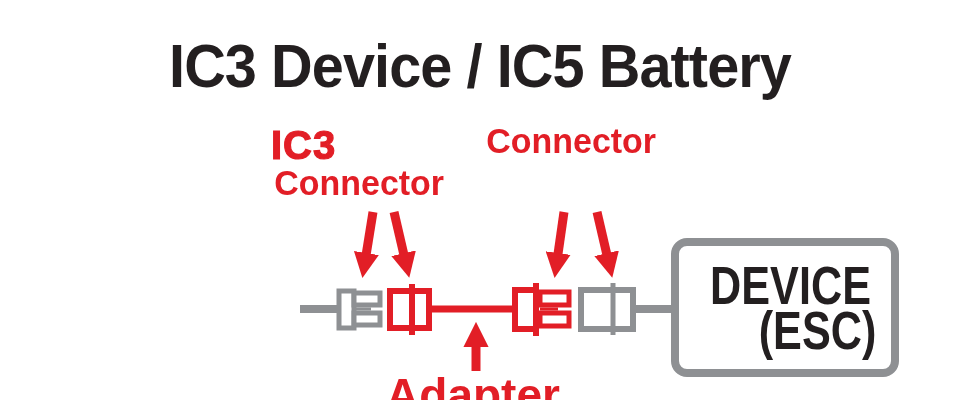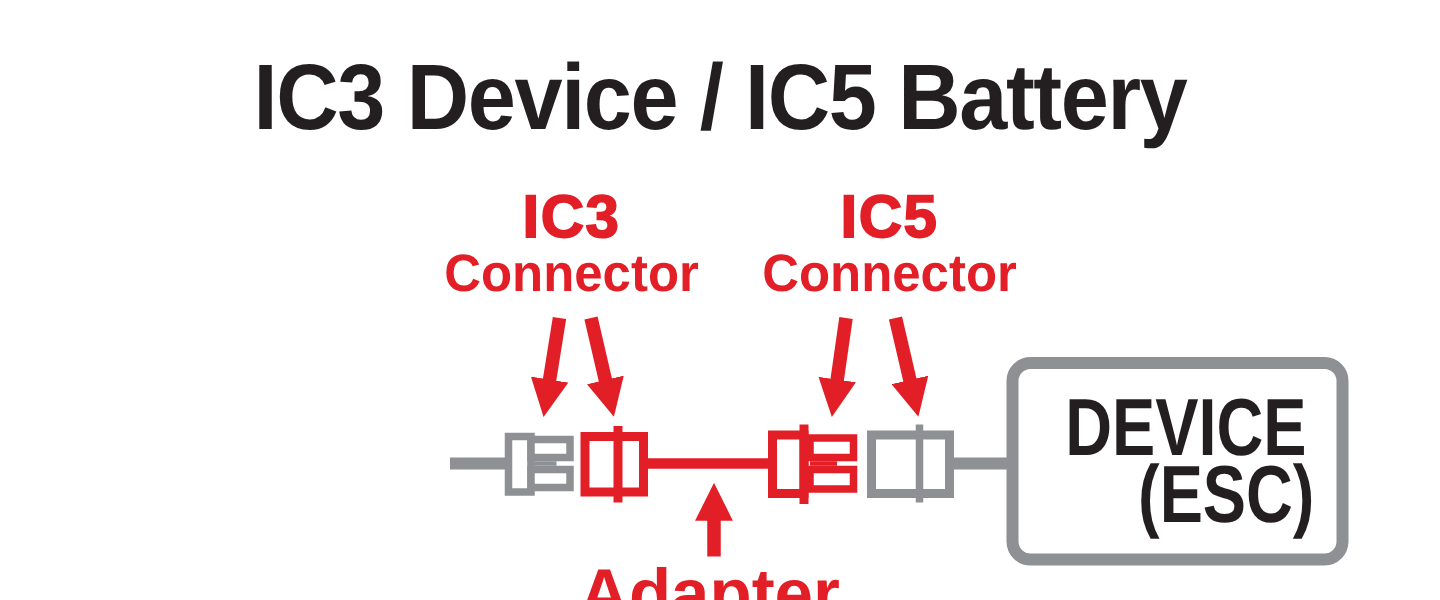--- a/index.html
+++ b/index.html
@@ -27,21 +27,20 @@
     color:var(--color-dark,#231F20);
     transform:scaleX(0.93);
     transform-origin:50% 50%;
     letter-spacing:-1px;
     white-space:nowrap;
   }
   .conn-label{
     position:absolute;
     top:96px;
     width:220px;
-    text-align:center;
     color:var(--color-red,#E21E26);
     white-space:nowrap;
   }
   .conn-label.ic3{left:271px;}
   .conn-label.ic5{left:483px;}
   .conn-name{
     font-size:40px;
     font-weight:bold;
     line-height:42px;
     letter-spacing:1px;
@@ -106,21 +105,20 @@
 <div class="stage">
 
   <div class="title">IC3 Device / IC5 Battery</div>
 
   <div class="conn-label ic3">
     <div class="conn-name">IC3</div>
     <div class="conn-sub">Connector</div>
   </div>
 
   <div class="conn-label ic5">
-    <div class="conn-name">IC5</div>
     <div class="conn-sub">Connector</div>
   </div>
 
   <svg class="wiring" viewBox="0 0 960 400" aria-hidden="true">
     <defs>
       <marker id="red-arrowhead" viewBox="0 0 10 10" refX="6" refY="5" markerWidth="2.8" markerHeight="2.8" orient="auto-start-reverse" markerUnits="strokeWidth">
         <path d="M0,0 L10,5 L0,10 z" class="f-red"></path>
       </marker>
     </defs>
 

